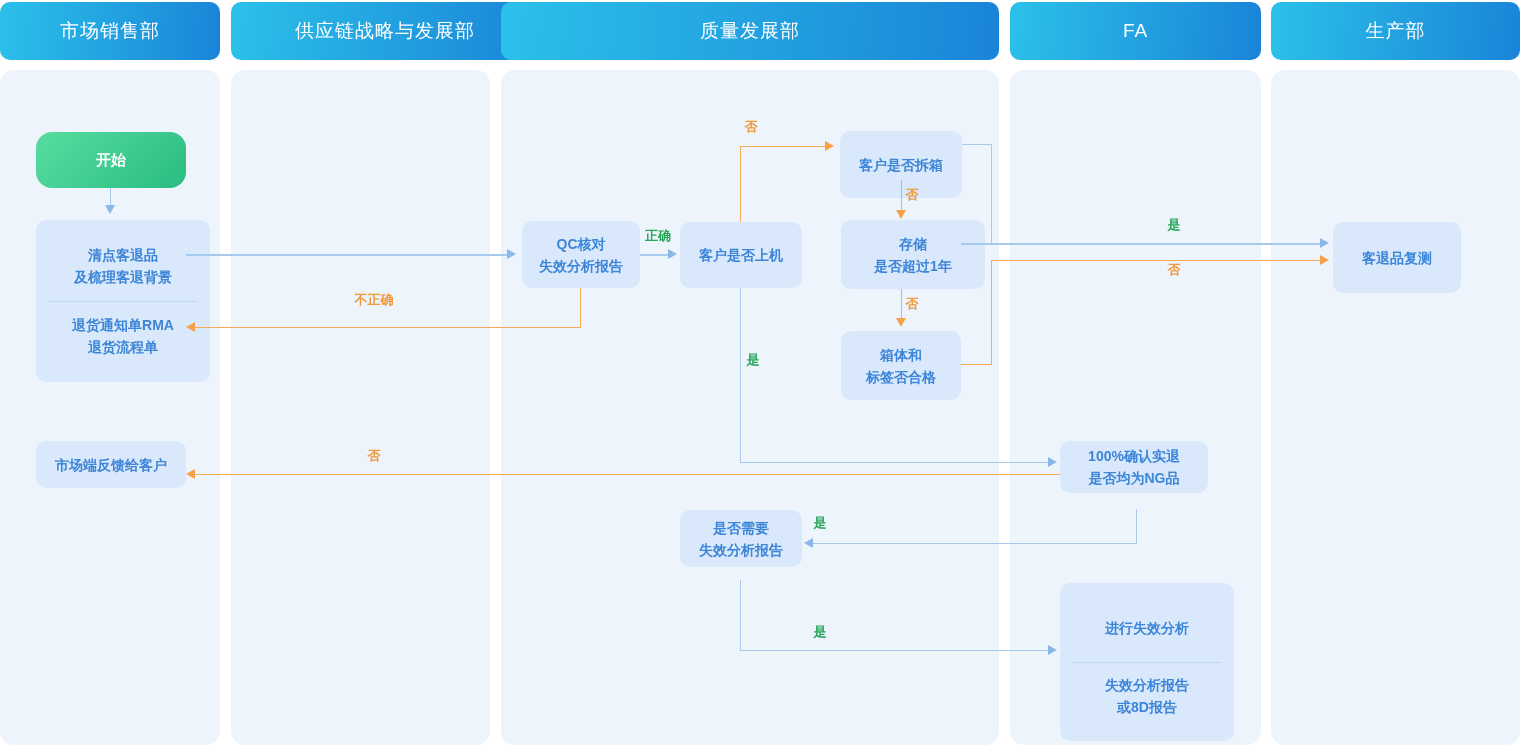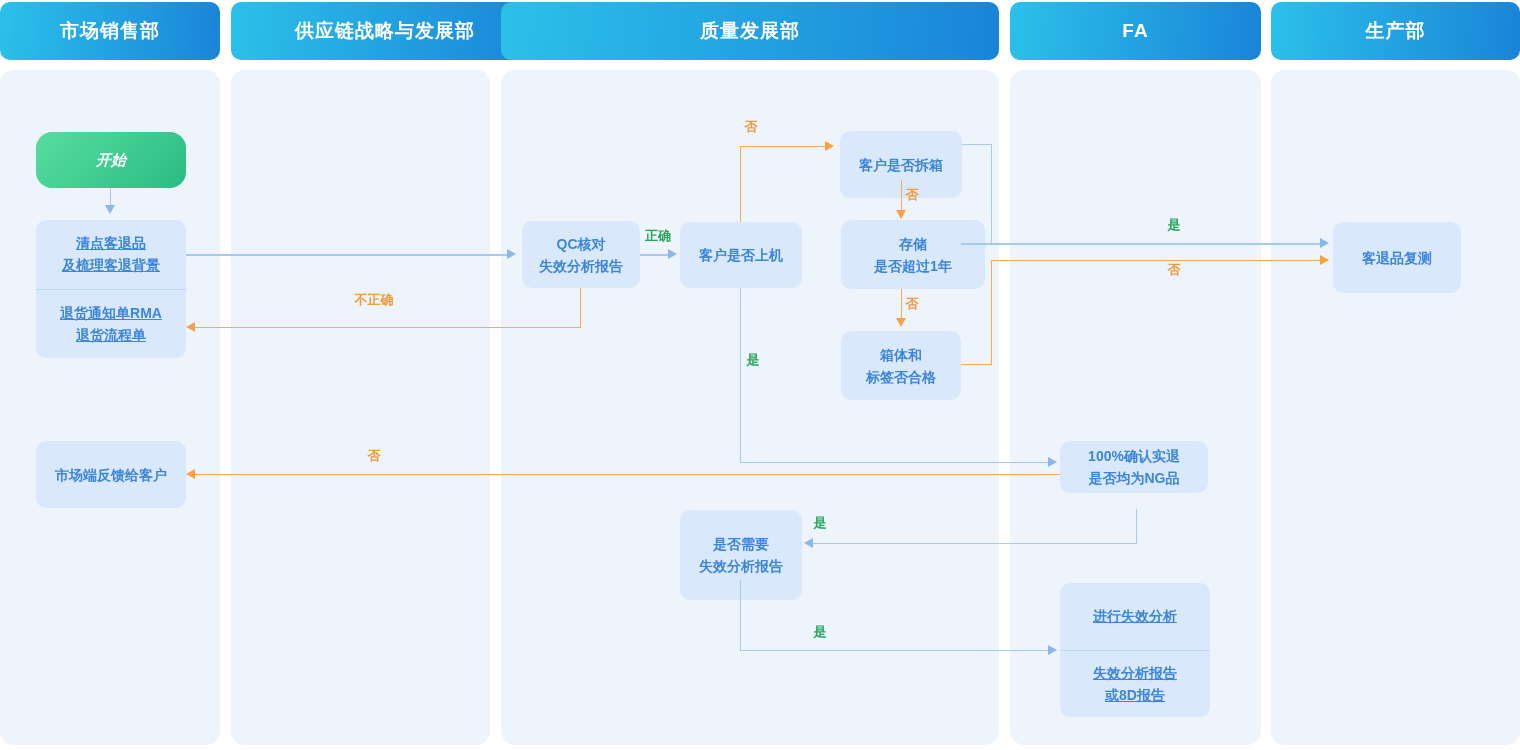--- a/index.html
+++ b/index.html
@@ -4,39 +4,39 @@
 <style>
   html,body{margin:0;padding:0;}
   body{
     width:1520px;height:750px;position:relative;overflow:hidden;
     background:#ffffff;
     font-family:"Liberation Sans","DejaVu Sans",sans-serif;
   }
   .lane-header{
     position:absolute;top:2px;height:58px;border-radius:10px;
     background:linear-gradient(95deg,#2bc1e9 0%,#1a84d8 100%);
-    color:#fff;font-weight:bold;font-size:19px;letter-spacing:1px;
+    color:#fff;font-weight:normal;font-size:19px;letter-spacing:1px;
     display:flex;align-items:center;justify-content:center;
   }
   .lane-body{
     position:absolute;top:70px;height:675px;border-radius:14px;
     background:#eef4fb;
   }
   .node{
     position:absolute;background:#d9e9fb;border-radius:10px;
     color:#3d85d8;font-size:14px;font-weight:600;line-height:22px;
     display:flex;flex-direction:column;align-items:center;justify-content:center;
     text-align:center;
   }
   .node span{display:block;}
   .node.start{
     background:linear-gradient(135deg,#58dda0 0%,#2abc81 100%);
-    color:#fff;font-weight:bold;font-size:15px;border-radius:16px;font-style:italic;
-  }
-  .node.split{justify-content:stretch;padding:0;text-decoration:underline;}
+    color:#fff;font-weight:bold;font-size:15px;border-radius:16px;
+  }
+  .node.split{justify-content:stretch;padding:12px;}
   .sect{flex:1;display:flex;flex-direction:column;align-items:center;justify-content:center;width:100%;}
   .divider{height:1px;background:#c0d7f2;width:100%;flex:none;}
   .line{position:absolute;}
   .h{height:1.5px;}
   .v{width:1.5px;}
   .blue{background:#a6c9ee;}
   .org{background:#f6ab57;}
   .ar{position:absolute;width:0;height:0;}
   .ar-r-b{border:5.5px solid transparent;border-right:0;border-left:9px solid #8bb8e8;}
   .ar-r-o{border:5.5px solid transparent;border-right:0;border-left:9px solid #f5a14b;}
@@ -112,30 +112,30 @@
 
 <div class="node" style="left:841px;top:331px;width:120px;height:69px">
   <span>箱体和</span>
   <span>标签否合格</span>
 </div>
 
 <div class="node" style="left:1333px;top:222px;width:128px;height:71px">
     <span>客退品复测</span>
   </div>
 
-<div class="node" style="left:36px;top:441px;width:150px;height:67px">
+<div class="node" style="left:36px;top:441px;width:150px;height:47px">
     <span>市场端反馈给客户</span>
   </div>
 
 <div class="node" style="left:1060px;top:441px;width:148px;height:52px">
   <span>100%确认实退</span>
   <span>是否均为NG品</span>
 </div>
 
-<div class="node" style="left:680px;top:510px;width:122px;height:90px">
+<div class="node" style="left:680px;top:510px;width:122px;height:57px">
   <span>是否需要</span>
   <span>失效分析报告</span>
 </div>
 
 <div class="node split" style="left:1060px;top:583px;width:150px;height:134px">
   <div class="sect">
     <span>进行失效分析</span>
   </div>
   <div class="divider"></div>
   <div class="sect">

